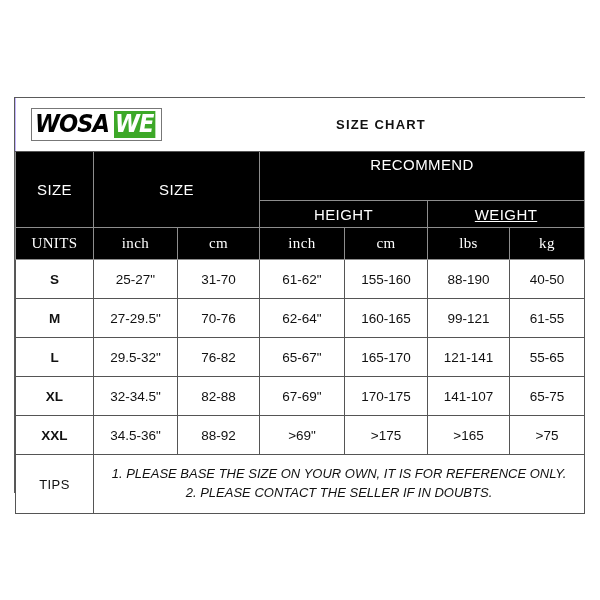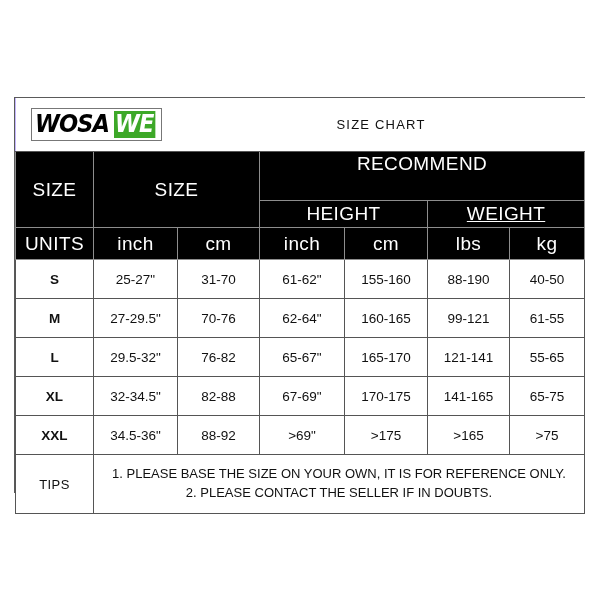--- a/index.html
+++ b/index.html
@@ -48,21 +48,21 @@
     border: none;
     border-bottom: 1px solid #555555;
     height: 53px;
   }
   td.logo-cell {
     text-align: left;
     padding-left: 8px;
   }
   td.title-cell {
     font-size: 25px;
-    font-weight: 400;
+    font-weight: 700;
     letter-spacing: 1.2px;
     color: #161616;
     text-align: center;
     padding-right: 130px;
   }
 
   
   .logo-box {
     display: inline-block;
     border: 1px solid #777777;
@@ -105,26 +105,26 @@
     display: inline-block;
     transform: scaleX(0.94);
     transform-origin: left center;
   }
 
   
   tr.hdr td {
     background: #000000;
     color: #ffffff;
     border: 1px solid #8d8d8d;
-    font-size: 19px;
+    font-size: 15px;
     letter-spacing: 0.4px;
     text-align: center;
   }
   tr.hdr-top td { height: 53px; }
-  tr.hdr-units td { height: 31px; }
+  tr.hdr-units td { height: 31px; font-family: Liberation Serif, serif; }
   tr.hdr td.units-cell { font-weight: 400; }
 
   
   tr.data-row td { height: 38px; font-size: 13.5px; }
   td.size-label {
     font-weight: 700;
     font-size: 14px;
   }
 
   
@@ -132,21 +132,21 @@
   td.tips-label {
     font-size: 15px;
     letter-spacing: 0.4px;
   }
   td.tips-text {
     text-align: left;
     padding-left: 14px;
     font-size: 13px;
     line-height: 1.45;
   }
-  td.tips-text div { white-space: nowrap; }
+  td.tips-text div { white-space: nowrap; font-style: italic; }
 </style>
 </head>
 <body>
 
 <div id="chart-wrap">
   <table class="size-chart">
     <colgroup>
       <col style="width:78px">
       <col style="width:84px">
       <col style="width:82px">
@@ -215,21 +215,21 @@
         <td>165-170</td>
         <td>121-141</td>
         <td>55-65</td>
       </tr>
       <tr class="data-row">
         <td class="size-label">XL</td>
         <td>32-34.5"</td>
         <td>82-88</td>
         <td>67-69"</td>
         <td>170-175</td>
-        <td>141-165</td>
+        <td>141-107</td>
         <td>65-75</td>
       </tr>
       <tr class="data-row">
         <td class="size-label">XXL</td>
         <td>34.5-36"</td>
         <td>88-92</td>
         <td>&gt;69"</td>
         <td>&gt;175</td>
         <td>&gt;165</td>
         <td>&gt;75</td>

